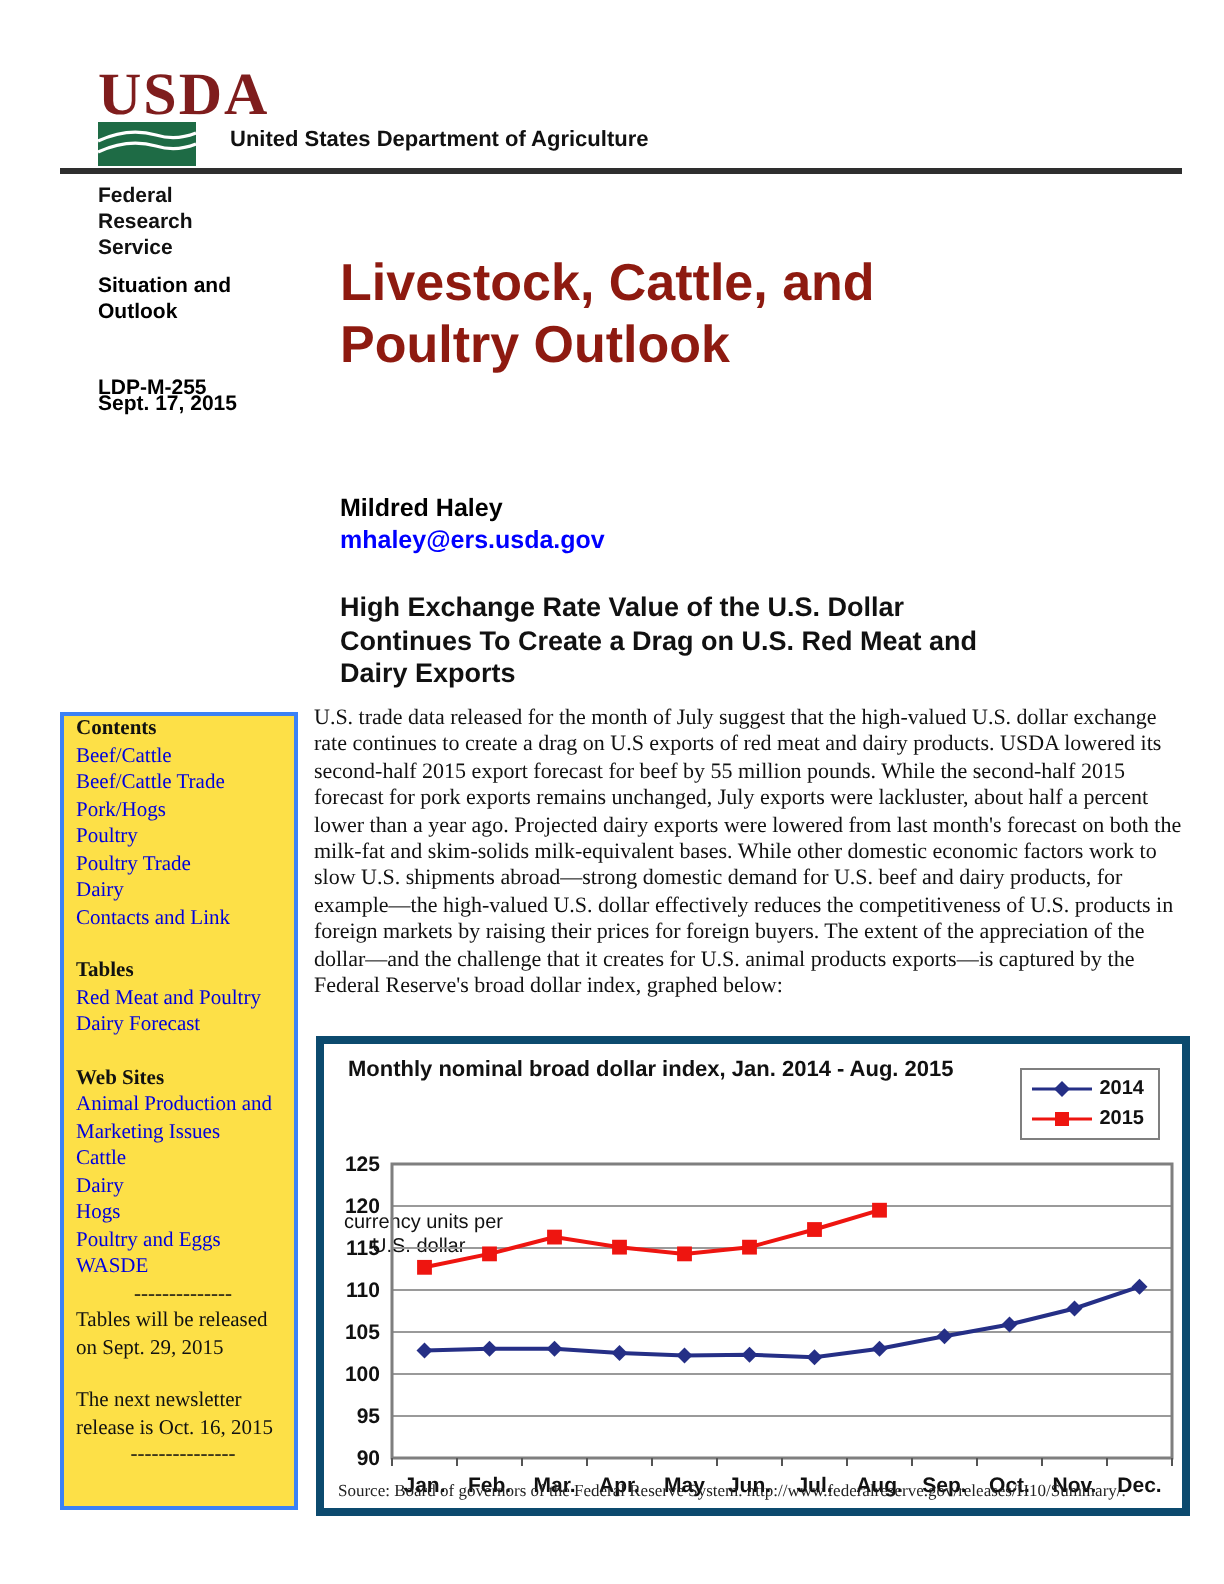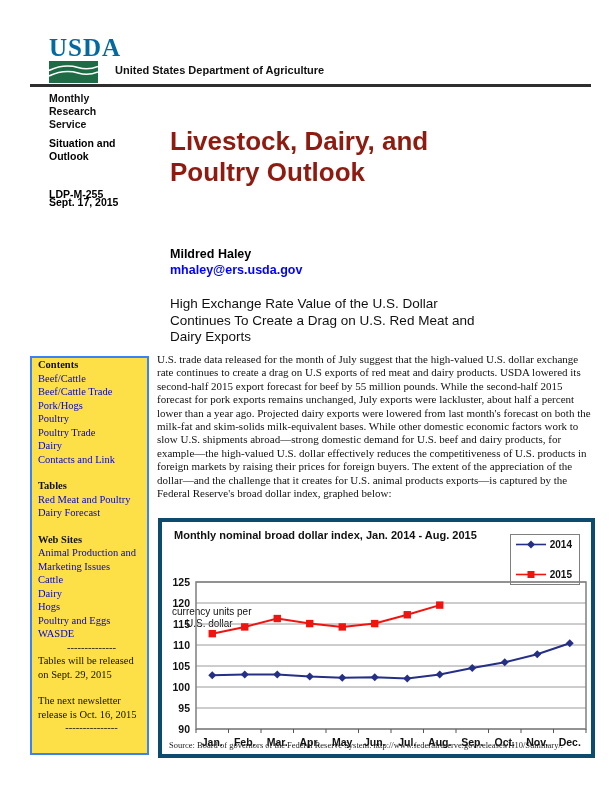--- a/index.html
+++ b/index.html
@@ -3,52 +3,52 @@
 <meta charset="utf-8">
 <style>
   html,body { margin:0; padding:0; background:#e8e8e8; }
   .page {
     position:relative; width:612px; height:792px; background:#ffffff;
     margin:0 auto; font-family:"Liberation Sans", sans-serif; overflow:hidden;
   }
   .abs { position:absolute; }
 
   
-  .usda-wordmark { left:49px; top:36px; color:#0369a1; font-family:"Liberation Serif", serif; font-weight:bold; font-size:25px; letter-spacing:1px; line-height:24px; }
+  .usda-wordmark { left:49px; top:36px; color:#7f1d1d; font-family:"Liberation Serif", serif; font-weight:bold; font-size:30px; letter-spacing:1px; line-height:24px; }
   .usda-symbol { left:49px; top:61px; }
   .dept-line { left:115px; top:64px; font-weight:bold; font-size:11px; color:#111; }
   .header-rule { left:30px; top:84px; width:561px; height:3px; background:#2e2e2e; }
   .ers-block { left:49px; top:92px; font-weight:bold; font-size:10.5px; line-height:13px; color:#111; white-space:pre-line; }
 
   
   .meta-sit { left:49px; top:137px; width:95px; font-weight:bold; font-size:10.5px; line-height:13px; }
   .meta-id { left:49px; top:188px; font-weight:bold; font-size:10.5px; }
   .meta-date { left:49px; top:196px; font-weight:bold; font-size:10.5px; }
 
   
   .doc-title { left:170px; top:126px; width:310px; font-weight:bold; font-size:26px; line-height:31px; color:#8e1a10; }
   .author { left:170px; font-size:12.5px; font-weight:bold; line-height:16px; }
   .author-email { color:#0000ff; text-decoration:none; cursor:pointer; }
-  .article-heading { left:170px; top:296px; width:330px; font-weight:normal; font-size:13.5px; line-height:16.5px; color:#111; }
+  .article-heading { left:170px; top:296px; width:330px; font-weight:bold; font-size:13.5px; line-height:16.5px; color:#111; }
   .article-body { left:157px; top:353px; width:435px; font-family:"Liberation Serif", serif; font-size:11px; line-height:13.4px; color:#111; }
 
   
   .sidebar { left:30px; top:356px; width:119px; height:399px; background:#fde047; border:2px solid #3b82f6;
     box-sizing:border-box; padding:0 2px 0 6px; font-family:"Liberation Serif", serif; font-size:10.5px; line-height:13.5px; }
   .side-head { font-weight:bold; color:#111; }
   .side-link { color:#0000dd; cursor:pointer; }
   .side-gap { height:13px; }
   .side-dash { text-align:center; color:#111; }
   .side-note { color:#111; }
   .side-approval { color:#111; padding-left:4px; }
 
   
   .chart-box { left:158px; top:518px; width:437px; height:240px; border:4px solid #0c4a6e; box-sizing:border-box; background:#fff; }
   .chart-title { position:absolute; left:12px; top:7px; font-weight:bold; font-size:11px; color:#111; }
-  .chart-legend { position:absolute; right:11px; top:12px; border:1px solid #7f7f7f; background:#fff; padding:4px 7px 4px 5px; display:flex; flex-direction:column; gap:19px; }
+  .chart-legend { position:absolute; right:11px; top:12px; border:1px solid #7f7f7f; background:#fff; padding:4px 7px 4px 5px; display:flex; flex-direction:column; gap:4px; }
   .legend-row { display:flex; align-items:center; gap:4px; font-weight:bold; font-size:10px; color:#111; }
   .chart-ylabel { position:absolute; left:10px; top:37px; font-size:10px; line-height:12px; color:#111;margin-top:47px; }
   .chart-ylabel .l2 { padding-left:14px; }
   .chart-svg-wrap { position:absolute; left:0px; top:56px; }
   .chart-source { position:absolute; left:7px; bottom:4px; font-family:"Liberation Serif", serif; font-size:8.5px; color:#222; }
 </style>
 </head>
 <body>
 
 <div class="page">
@@ -56,29 +56,29 @@
   <div class="abs usda-wordmark">USDA</div>
   <div class="abs usda-symbol">
     <svg width="49" height="22" viewBox="0 0 49 22">
       <rect x="0" y="0" width="49" height="22" fill="#1e6b45"></rect>
       <path d="M0,9.5 Q15,2.5 29,6.5 Q39,9.5 49,5.5" stroke="#ffffff" fill="none" stroke-width="1.6"></path>
       <path d="M0,15 Q15,8 29,12 Q39,15 49,11" stroke="#ffffff" fill="none" stroke-width="1.6"></path>
     </svg>
   </div>
   <div class="abs dept-line">United States Department of Agriculture</div>
   <div class="abs header-rule"></div>
-  <div class="abs ers-block">Monthly
+  <div class="abs ers-block">Federal
 Research
 Service</div>
 
   <div class="abs meta-sit">Situation and Outlook</div>
   <div class="abs meta-id">LDP-M-255</div>
   <div class="abs meta-date">Sept. 17, 2015</div>
 
-  <div class="abs doc-title">Livestock, Dairy, and Poultry Outlook</div>
+  <div class="abs doc-title">Livestock, Cattle, and Poultry Outlook</div>
   <div class="abs author" style="top:246px;">
     <div>Mildred Haley</div>
     <a class="author-email">mhaley@ers.usda.gov</a>
   </div>
 
   <div class="abs article-heading">High Exchange Rate Value of the U.S. Dollar Continues To Create a Drag on U.S. Red Meat and Dairy Exports</div>
   <div class="abs article-body">U.S. trade data released for the month of July suggest that the high-valued U.S. dollar exchange rate continues to create a drag on U.S exports of red meat and dairy products. USDA lowered its second-half 2015 export forecast for beef by 55 million pounds.  While the second-half 2015 forecast for pork exports remains unchanged, July exports were lackluster, about half a percent lower than a year ago.  Projected dairy exports were lowered from last month's forecast on both the milk-fat and skim-solids milk-equivalent bases.  While other domestic economic factors work to slow U.S. shipments abroad—strong domestic demand for U.S. beef and dairy products, for example—the high-valued U.S. dollar effectively reduces the competitiveness of U.S. products in foreign markets by raising their prices for foreign buyers.  The extent of the appreciation of the dollar—and the challenge that it creates for U.S. animal products exports—is captured by the Federal Reserve's broad dollar index, graphed below:</div>
 
   <div class="abs sidebar">
     <div class="side-head">Contents</div>

